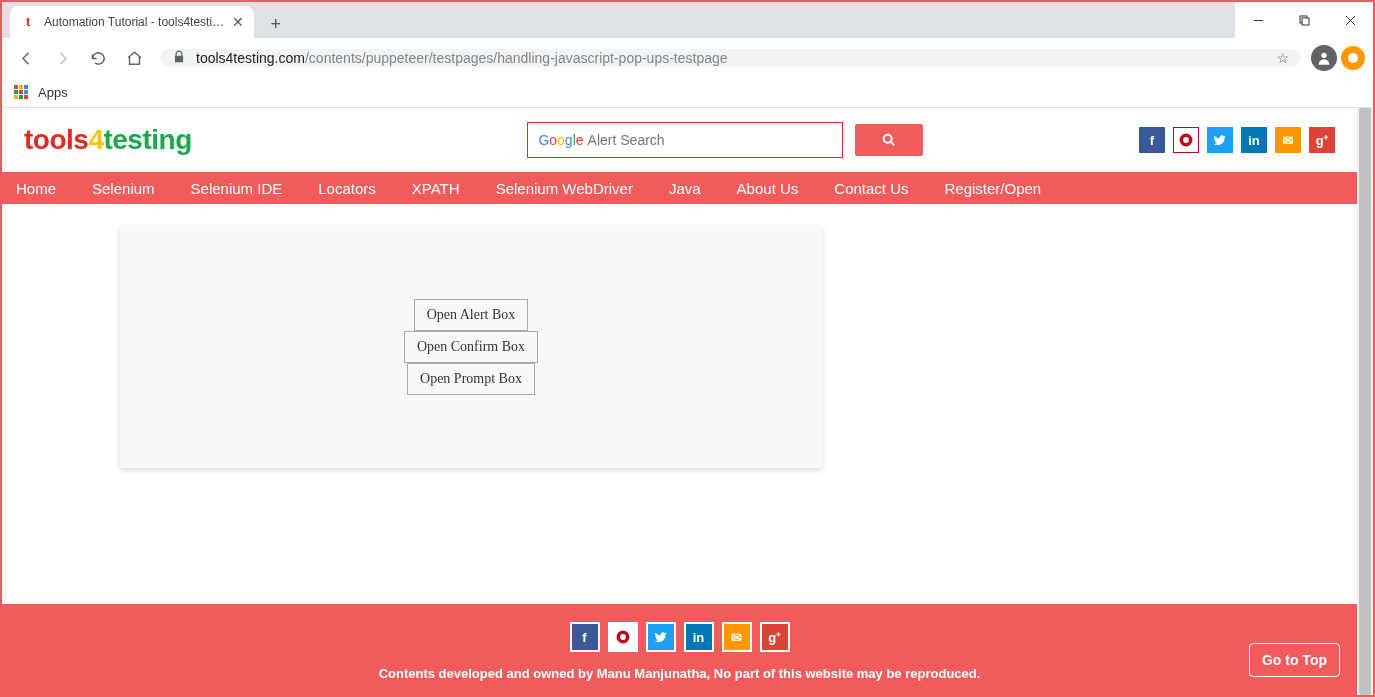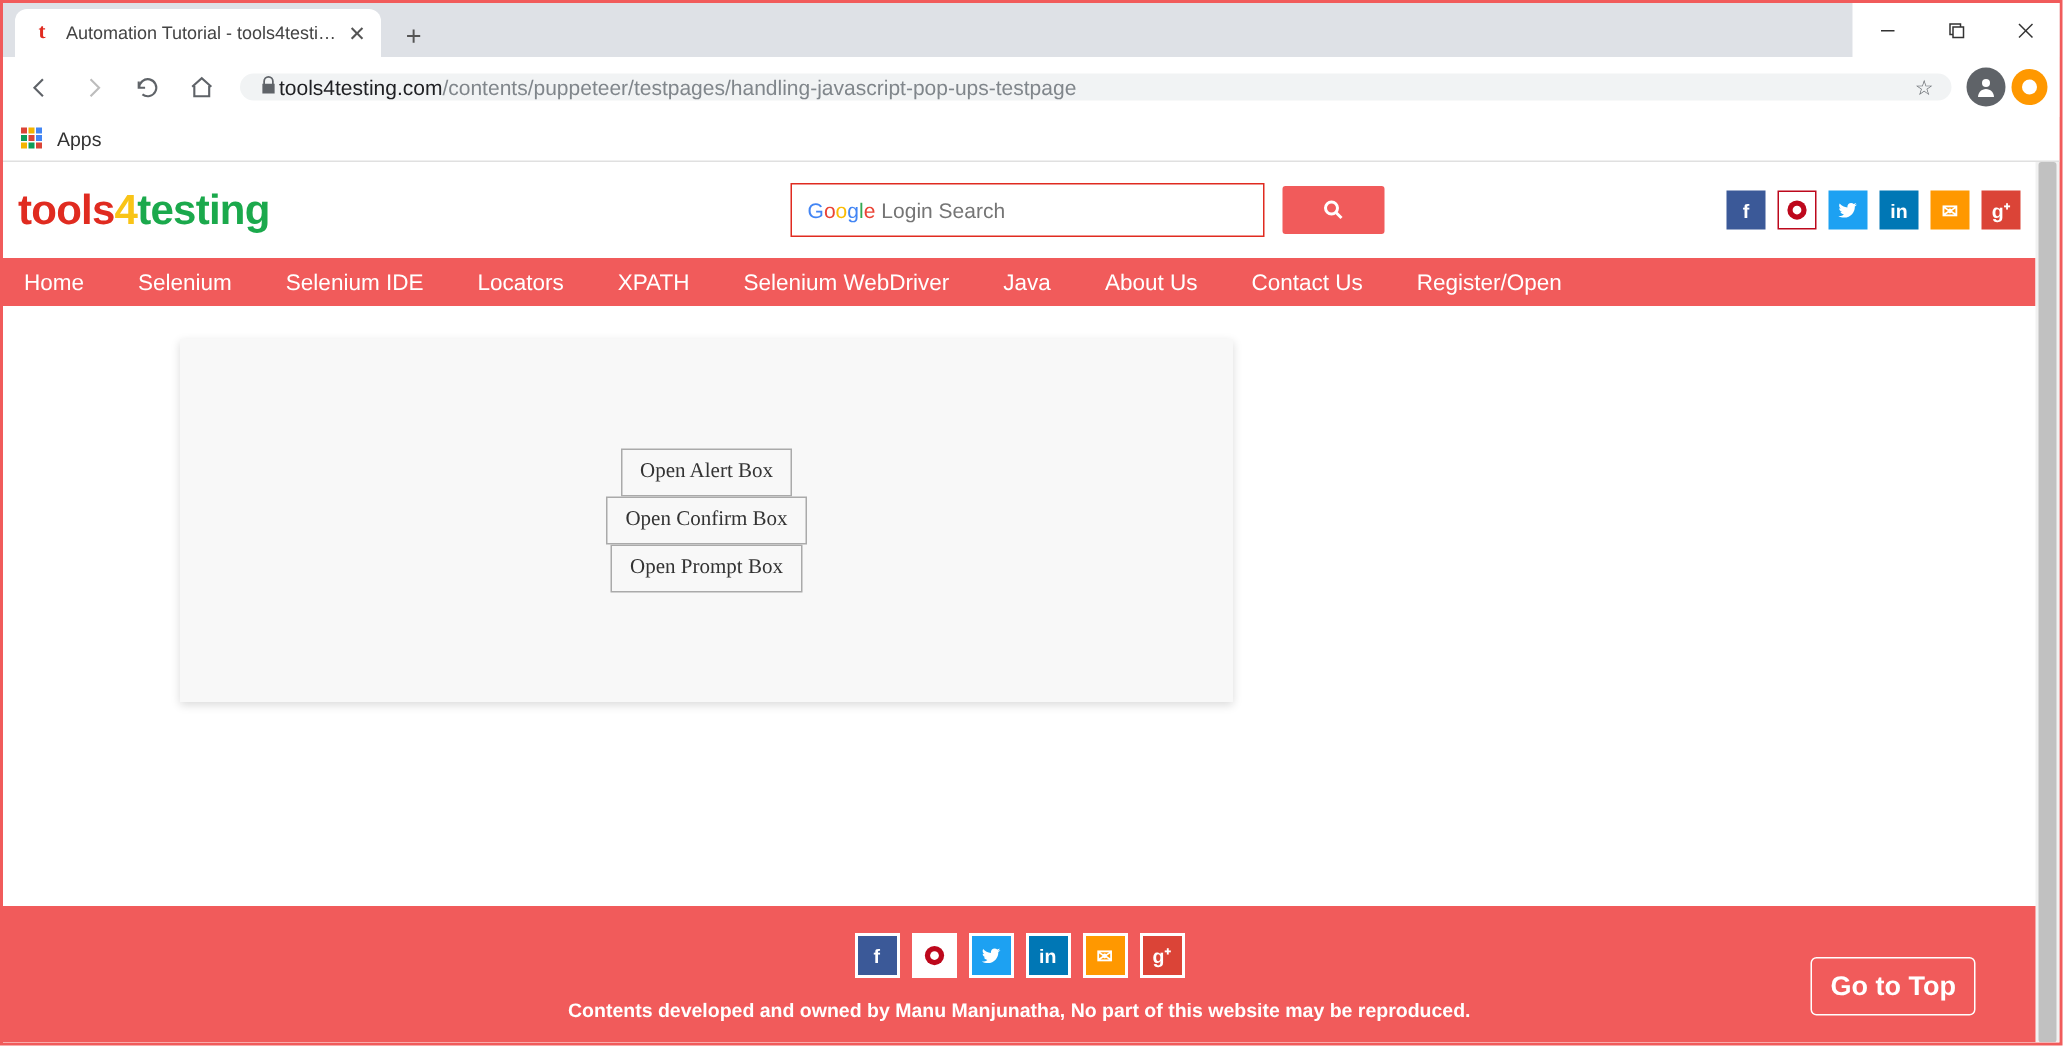--- a/index.html
+++ b/index.html
@@ -15,40 +15,40 @@
 .tab .close { font-size:14px; color:#555; }
 .new-tab { width:28px; height:28px; display:flex; align-items:center; justify-content:center; color:#555; font-size:18px; margin-left:8px; }
 .window-controls { margin-left:auto; display:flex; height:36px; background:#fff;}
 .window-controls .wc { width:46px; display:flex; align-items:center; justify-content:center; color:#333; font-size:12px;}
 .wc svg { width:11px; height:11px; }
 
 .addr-row { height:40px; display:flex; align-items:center; padding:0 8px; gap:4px; background:#fff;}
 .nav-icon { width:32px; height:32px; display:flex; align-items:center; justify-content:center; color:#5f6368; border-radius:50%; }
 .nav-icon.fwd { color:#bdbdbd; }
 .nav-icon svg { width:17px; height:17px; }
-.omnibox { flex:1; height:18px; background:#f1f3f4; border-radius:15px; display:flex; align-items:center; padding:0 12px; font-size:14px; color:#202124; margin:0 6px;}
+.omnibox { flex:1; height:18px; background:#f1f3f4; border-radius:15px; display:flex; align-items:center; padding:0 12px; gap:10px; font-size:14px; color:#202124; margin:0 6px;}
 .omnibox .lock { color:#5f6368; }
 .omnibox .url span.muted { color:#80868b; }
 .omnibox .star { margin-left:auto; color:#5f6368; }
 .profile { width:26px; height:26px; border-radius:50%; background:#5f6368; color:#fff; display:flex; align-items:center; justify-content:center; }
 .ext-ic { width:24px;height:24px;border-radius:50%;background:#ff9800;display:flex;align-items:center;justify-content:center;color:#fff;}
 
 .bookmarks-row { height:30px; display:flex; align-items:center; padding:0 12px; gap:8px; font-size:13px; color:#333; border-bottom:1px solid #e0e0e0;}
 .apps-icon { width:16px;height:16px; display:grid; grid-template-columns:repeat(3,4px); grid-template-rows:repeat(3,4px); gap:1px;}
 .apps-icon span{ background:#db4437;} .apps-icon span:nth-child(2){background:#f4b400;} .apps-icon span:nth-child(3){background:#4285f4;} .apps-icon span:nth-child(4){background:#0f9d58;} .apps-icon span:nth-child(5){background:#db4437;} .apps-icon span:nth-child(6){background:#4285f4;} .apps-icon span:nth-child(7){background:#f4b400;} .apps-icon span:nth-child(8){background:#0f9d58;} .apps-icon span:nth-child(9){background:#db4437;}
 
 
 .viewport { position:relative; height:calc(697px - 4px - 36px - 40px - 30px); overflow:hidden; }
 .scroll-track { position:absolute; right:0; top:0; width:16px; height:100%; background:#f1f1f1;}
 .scroll-thumb { position:absolute; left:2px; right:2px; top:0; height:100%; background:#c1c1c1; border-radius:2px;}
 
 .page { margin-right:16px; background:#fff; height:100%; display:flex; flex-direction:column;}
 
 
-.site-header { display:flex; align-items:center; padding:14px 10px; gap:20px;}
+.site-header { display:flex; align-items:center; padding:14px 22px; gap:20px;}
 .logo { font-size:28px; font-weight:bold; letter-spacing:-0.5px;}
 .logo .red{color:#e02b20;} .logo .green{color:#1ba94c;} .logo .yel{color:#f9c417;}
 .search-wrap { display:flex; align-items:center; gap:12px; margin-left:auto; margin-right:auto; position:relative; left:60px;}
 .search-box { width:316px; height:36px; border:1px solid #e02b20; display:flex; align-items:center; padding:0 10px; font-size:14px;}
 .search-box .ggl{ color:#9e9e9e; font-size:14px; font-family:Arial; margin-right:4px;}
 .search-box .ggl b:nth-child(1){color:#4285F4;font-weight:500;} .search-box .ggl b:nth-child(2){color:#EA4335;font-weight:500;} .search-box .ggl b:nth-child(3){color:#FBBC05;font-weight:500;} .search-box .ggl b:nth-child(4){color:#4285F4;font-weight:500;} .search-box .ggl b:nth-child(5){color:#34A853;font-weight:500;} .search-box .ggl b:nth-child(6){color:#EA4335;font-weight:500;}
 .search-box .ph { color:#757575; }
 .search-btn { width:68px; height:32px; background:#f15b5b; color:#fff; display:flex; align-items:center; justify-content:center; border-radius:2px;}
 .social-row { display:flex; gap:8px; }
 .sico { width:26px; height:26px; color:#fff; display:flex; align-items:center; justify-content:center; font-size:13px; font-weight:bold; }
@@ -64,21 +64,21 @@
 .card button { font-family:Georgia,'Times New Roman',serif; font-size:14px; color:#333; background:#f8f8f8; border:1px solid #aaa; padding:7px 12px; }
 
 
 .site-footer { background:#f15b5b; color:#fff; padding:18px 0 14px; font-size:13px; position:relative;}
 .footer-social { display:flex; gap:8px; justify-content:center; margin-bottom:14px;}
 .footer-social .sico{ border:2px solid #fff; width:30px;height:30px;}
 .footer-links { text-align:center; margin-bottom:12px; font-weight:bold;}
 .footer-links span{ margin:0 4px;}
 .footer-copy{ text-align:center; font-weight:bold; margin-bottom:6px;}
 .footer-disc{ text-align:center; font-weight:bold;}
-.goto-top{ position:absolute; right:40px; bottom:18px; border:1px solid #fff; color:#fff; padding:8px 12px; font-weight:bold; border-radius:4px; font-size:18px;text-align:right;}
+.goto-top{ position:absolute; right:17px; bottom:18px; border:1px solid #fff; color:#fff; padding:8px 12px; font-weight:bold; border-radius:4px; font-size:14px;text-align:right;}
 
 </style>
 </head>
 <body>
 
 <div class="browser-chrome">
   <div class="tab-strip">
     <div class="tab">
       <span class="favicon">t</span>
       <span class="tab-title">Automation Tutorial - tools4testi…</span>
@@ -172,21 +172,21 @@
 
   <div class="page">
 
     <div class="site-header">
       <div class="logo">
         <span class="red">tools</span><span class="yel">4</span><span class="green">testing</span>
       </div>
       <div class="search-wrap">
         <div class="search-box">
           <span class="ggl"><b>G</b><b>o</b><b>o</b><b>g</b><b>l</b><b>e</b></span>
-          <span class="ph">Login Search</span>
+          <span class="ph">Alert Search</span>
         </div>
         <div class="search-btn">
           <svg width="16" height="16" viewBox="0 0 24 24" fill="none" stroke="#fff" stroke-width="3">
               <circle cx="10" cy="10" r="6"></circle>
               <line x1="20" y1="20" x2="14.5" y2="14.5"></line>
             </svg>
         </div>
       </div>
       <div class="social-row">
         <div class="sico fb">f</div>

